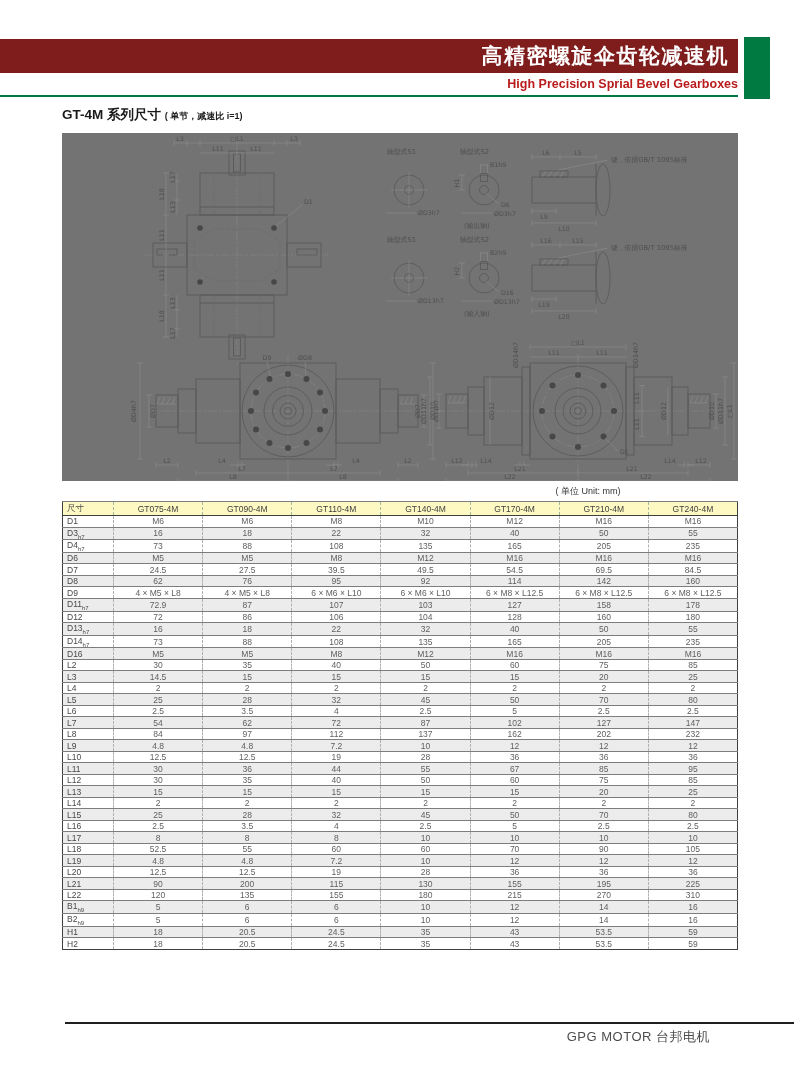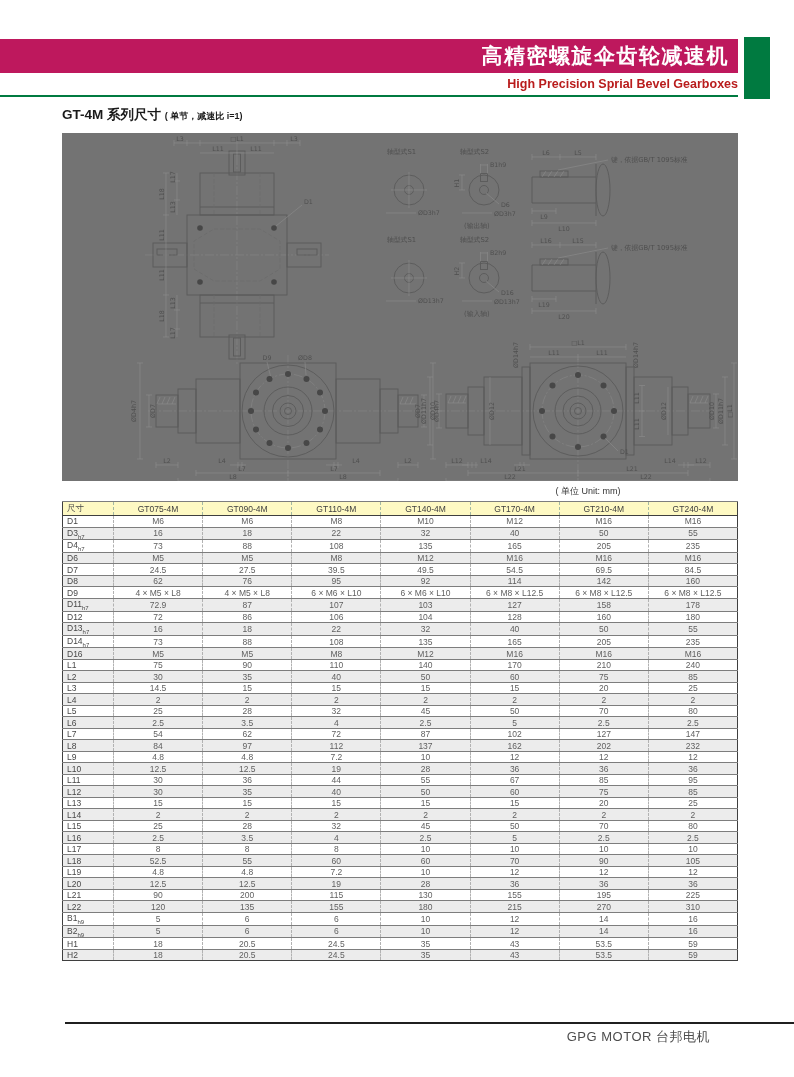--- a/index.html
+++ b/index.html
@@ -1,21 +1,21 @@
 <!DOCTYPE html>
 <html><head>
 <meta charset="utf-8">
 <style>
   * { margin:0; padding:0; box-sizing:border-box; }
   html,body { width:794px; height:1077px; }
   body { position:relative; background:#ffffff; overflow:hidden;
          font-family:"Liberation Sans","DejaVu Sans",sans-serif; }
 
   .green-bar { position:absolute; left:0; top:39px; width:738px; height:34px;
-    background:#be185d; color:#fff; display:flex; align-items:center;
+    background:#7f1d1d; color:#fff; display:flex; align-items:center;
     justify-content:flex-end; padding-right:9px; font-size:21px; font-weight:bold;
     letter-spacing:1.5px; }
   .accent-square { position:absolute; left:744px; top:37px; width:26px; height:62px;
     background:#007a40; }
   .en-subtitle { position:absolute; left:0; top:77px; width:738px; text-align:right;
     color:#b91c1c; font-size:12.5px; font-weight:bold; }
   .green-rule { position:absolute; left:0; top:95px; width:738px; height:2px;
     background:#007a40; }
 
   .section-title { position:absolute; left:62px; top:106px; font-weight:bold;
@@ -410,30 +410,20 @@
         <td>D16</td>
         <td>M5</td>
         <td>M5</td>
         <td>M8</td>
         <td>M12</td>
         <td>M16</td>
         <td>M16</td>
         <td>M16</td>
       </tr>
       <tr>
-        <td>L1</td>
-        <td>75</td>
-        <td>90</td>
-        <td>110</td>
-        <td>140</td>
-        <td>170</td>
-        <td>210</td>
-        <td>240</td>
-      </tr>
-      <tr>
         <td>L2</td>
         <td>30</td>
         <td>35</td>
         <td>40</td>
         <td>50</td>
         <td>60</td>
         <td>75</td>
         <td>85</td>
       </tr>
       <tr>

